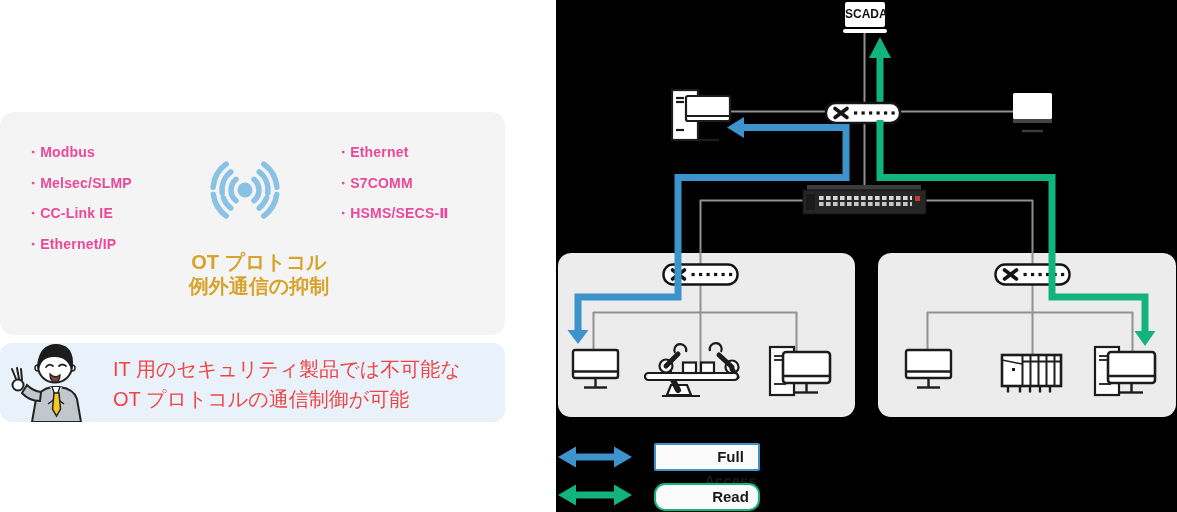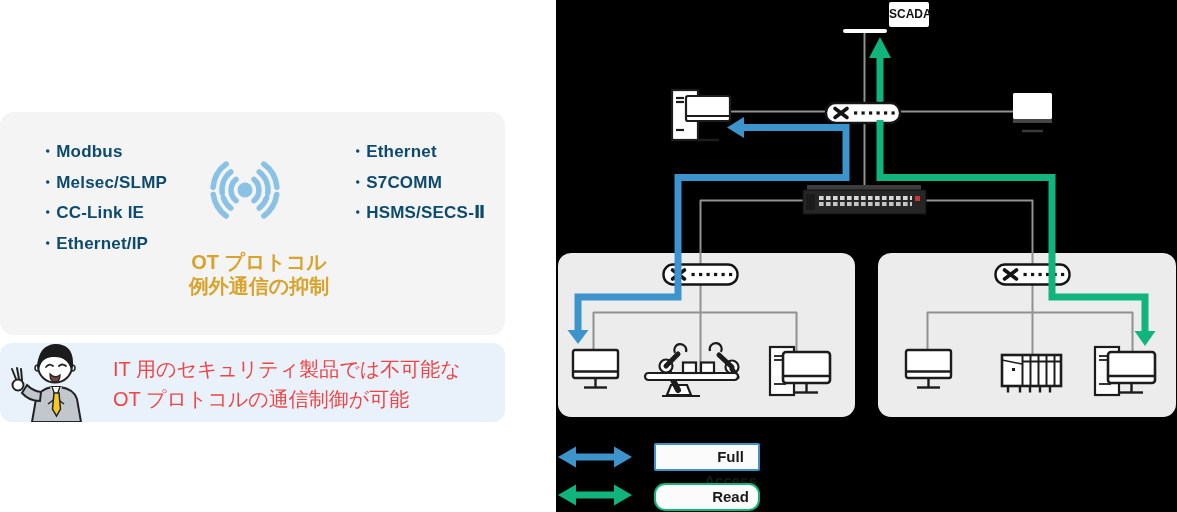--- a/index.html
+++ b/index.html
@@ -2,28 +2,28 @@
 <html><head>
 <meta charset="utf-8">
 <style>
   html,body{margin:0;padding:0;background:#fff;}
   body{font-family:"Liberation Sans","DejaVu Sans",sans-serif;}
   #canvas{position:relative;width:1177px;height:512px;overflow:hidden;background:#fff;}
   .abs{position:absolute;}
   
   .card-gray{left:0;top:112px;width:505px;height:223px;background:#f4f4f5;border-radius:14px;}
   .card-blue{left:0;top:343px;width:505px;height:79px;background:#e9f2fb;border-radius:12px;}
-  .proto-col{line-height:30.5px;font-size:17px;font-weight:700;color:#0c4a6e;letter-spacing:.2px;margin-left:13px;}
+  .proto-col{line-height:30.5px;font-size:14px;font-weight:700;color:#ec4899;letter-spacing:.2px;}
   .proto-col div{white-space:nowrap;}
   .ot-label{left:159px;top:251px;width:200px;text-align:center;font-size:20px;font-weight:700;
             color:#d7a32b;line-height:23.5px;}
   .note-text{left:113px;top:354px;font-size:20px;font-weight:400;color:#ef4444;line-height:30px;}
   
   .scada-box{left:845px;top:2px;width:40px;height:25px;background:#fff;border-radius:2px;
-             font-size:12px;font-weight:700;color:#111;text-align:center;line-height:25px;margin-left:44px;}
+             font-size:12px;font-weight:700;color:#111;text-align:center;line-height:25px;}
   .scada-bar{left:843px;top:29px;width:44px;height:3.5px;background:#fff;border-radius:2px;}
   .legend-box{left:654px;width:106px;height:28px;box-sizing:border-box;background:#fbfbfb;
               border:2px solid #888;border-radius:2px;text-align:center;font-size:15px;
               font-weight:600;color:#1a1a1a;line-height:24px;padding-left:47px;}
   .legend-box.blue{top:443px;border-color:#3d94cc;}
   .legend-box.green{top:483px;border-color:#12b47e;border-radius:11px;}
 </style>
 </head>
 <body>
 

